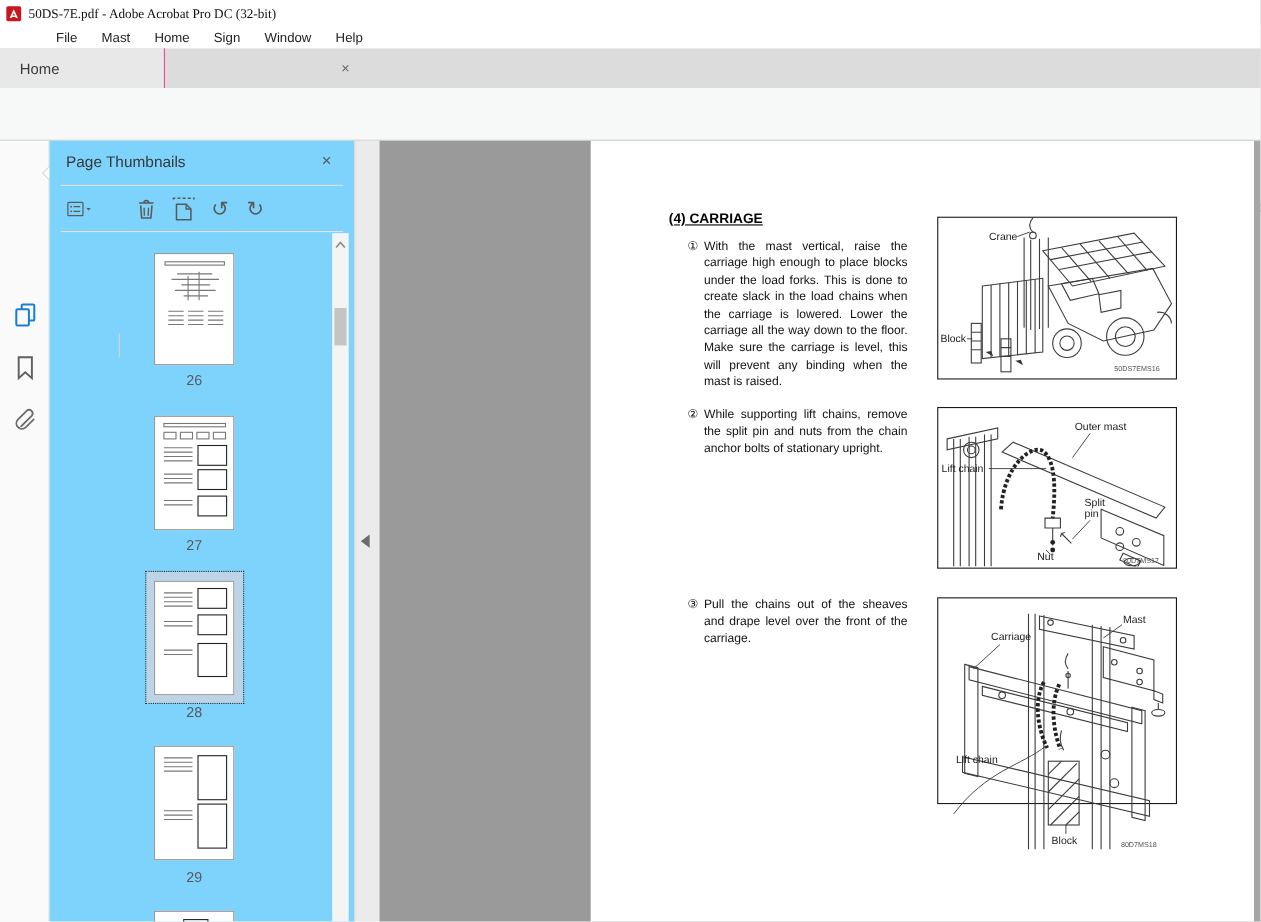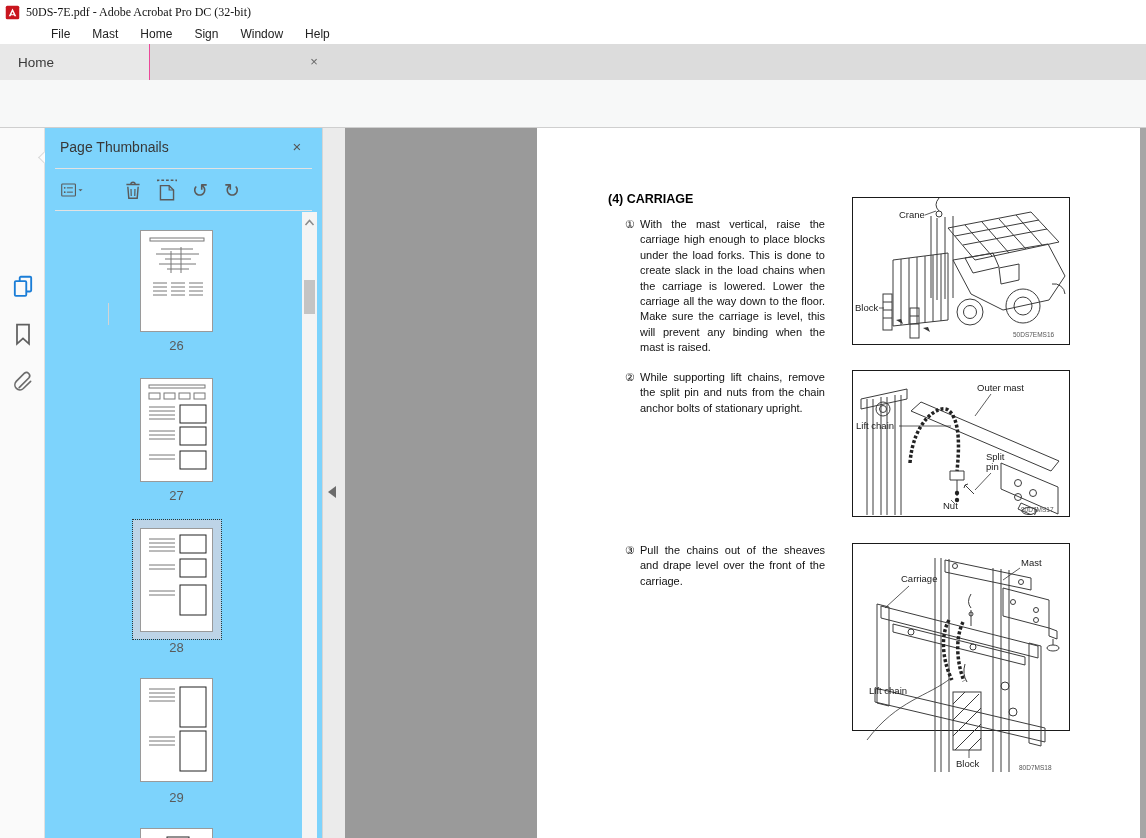--- a/index.html
+++ b/index.html
@@ -49,21 +49,21 @@
   .pscroll { position:absolute; left:257px; top:84px; width:15px; height:626px; background:#f4f4f4; }
   .pscroll-thumb { position:absolute; left:2px; top:68px; width:11px; height:34px; background:#c4c4c4; }
 
   
   .splitter { left:322px; top:128px; width:23px; height:710px; background:#ebebeb; border-left:1px solid #d5d5d5; }
   .collapse { position:absolute; left:5px; top:358px; width:0; height:0; border-top:6px solid transparent; border-bottom:6px solid transparent; border-right:8px solid #6b6b6b; }
 
   
   .canvas { left:345px; top:128px; width:795px; height:710px; background:#9a9a9a; }
   .page { position:absolute; left:192px; top:0; width:603px; height:710px; background:#fff; }
-  .doc-head { position:absolute; left:71px; top:64px; font-size:12.5px; font-weight:bold; color:#000; }
+  .doc-head { position:absolute; left:71px; top:64px; font-size:12.5px; font-weight:bold; color:#000;text-decoration:underline; }
   .step { position:absolute; left:88px; width:200px; display:flex; }
   .step .mk { width:15px; font-size:11px; color:#111; line-height:15.4px; flex:none; }
   .step .tx { width:185px; font-size:11px; color:#111; line-height:15.4px; text-align:justify; }
   .fig { position:absolute; left:315px; width:218px; border:1.5px solid #1a1a1a; background:#fff; }
   .fig svg { display:block; }
   .flabel { font-size:9.5px; fill:#1a1a1a; font-family:"Liberation Sans", sans-serif; }
   .fcode { font-size:6.5px; fill:#555; font-family:"Liberation Sans", sans-serif; }
   .ln { stroke:#333; stroke-width:0.8; fill:none; }
   .dr { stroke:#3c3c3c; stroke-width:1; fill:none; }
   .chain { stroke:#222; stroke-width:3.5; fill:none; stroke-dasharray:3 2; }

